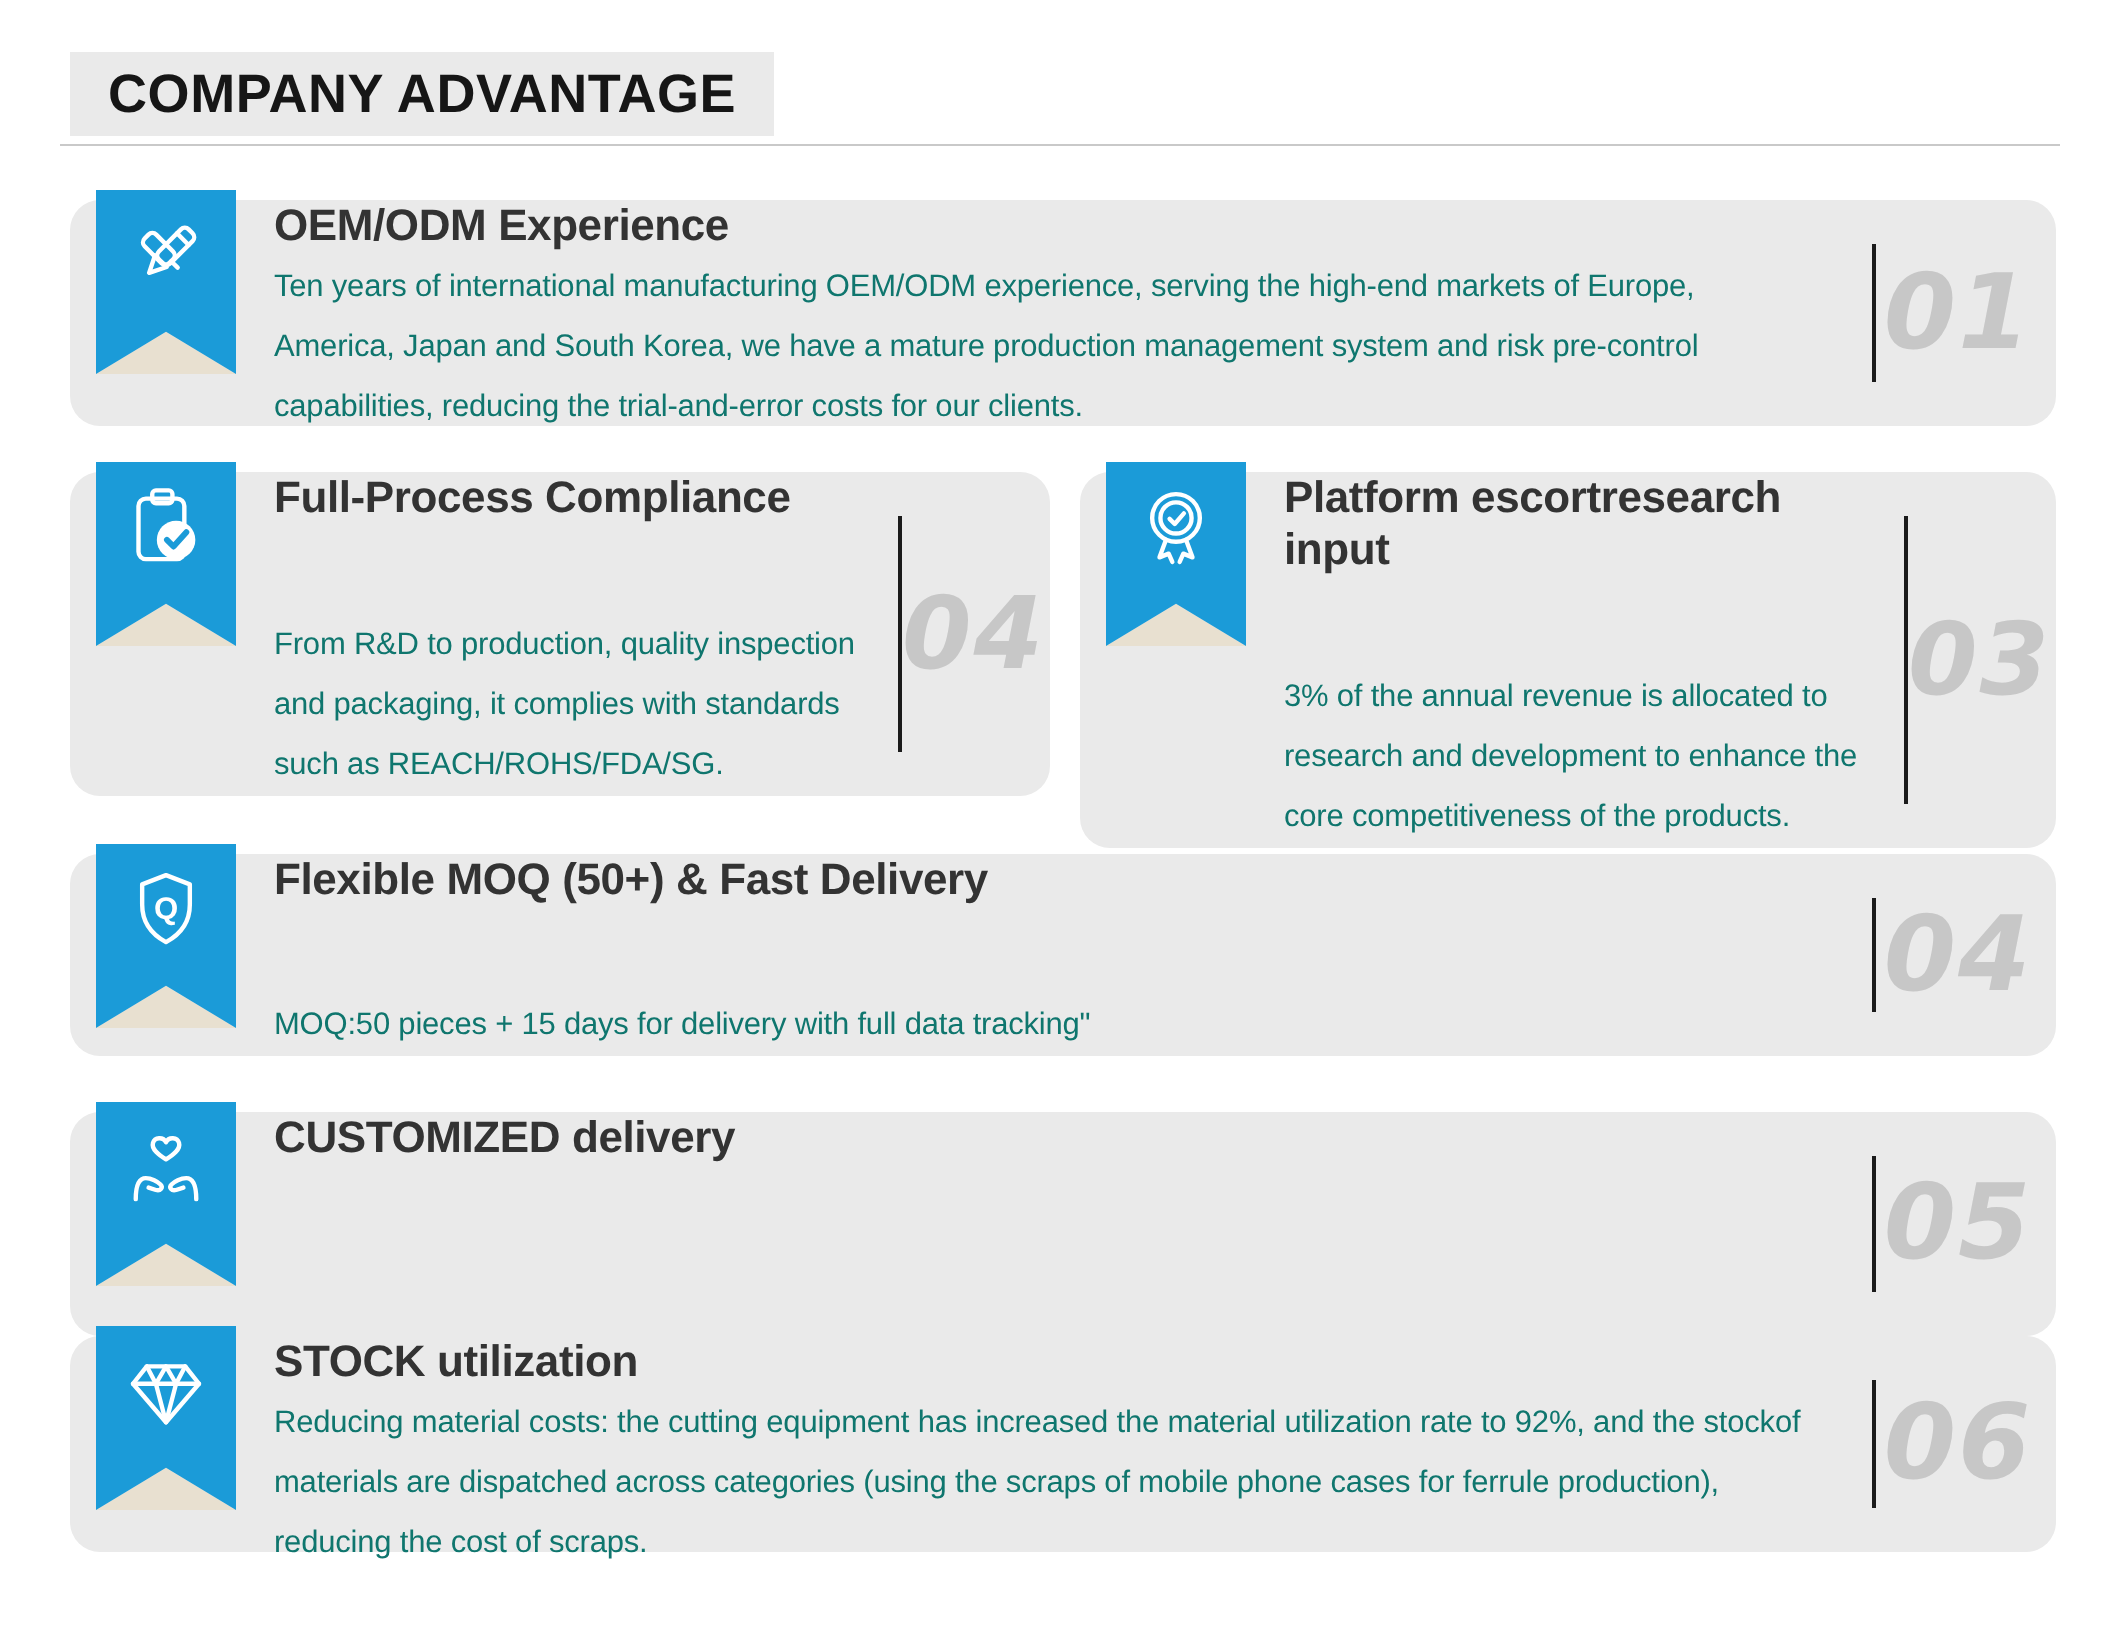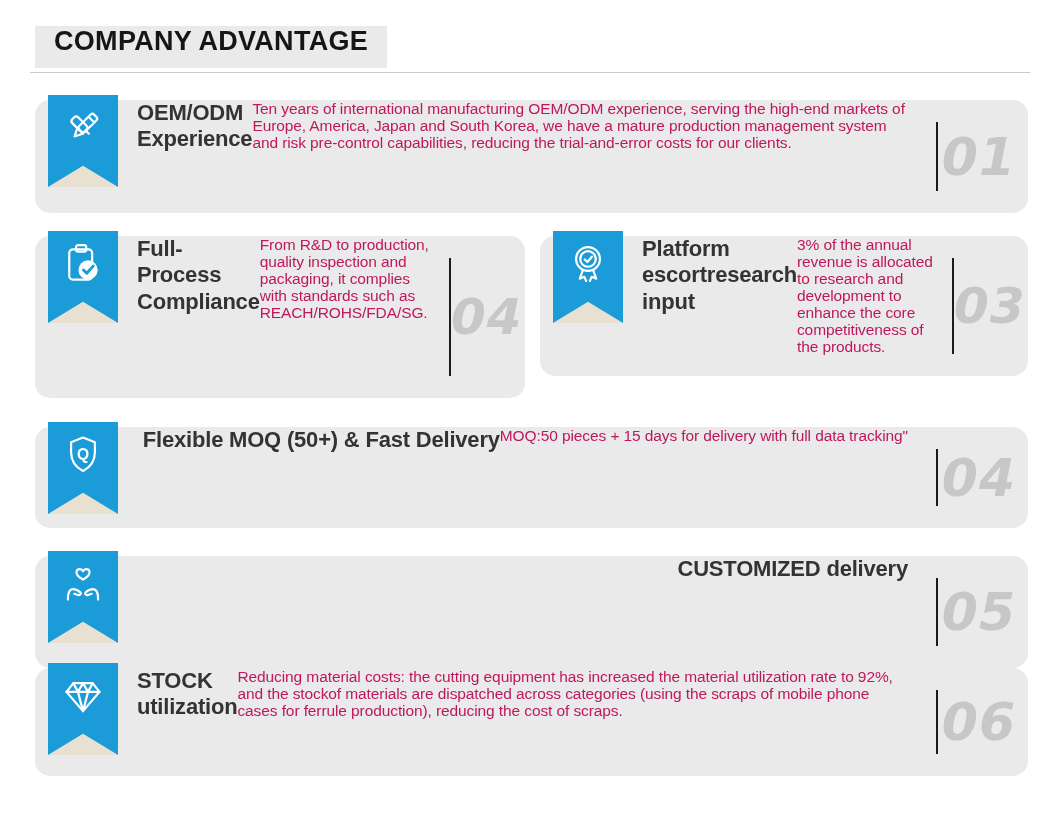--- a/index.html
+++ b/index.html
@@ -2,53 +2,53 @@
 <html><head>
 <meta charset="utf-8">
 <style>
   * { margin:0; padding:0; box-sizing:border-box; }
   html,body { width:1060px; height:821px; background:#ffffff;
     font-family:"Liberation Sans", sans-serif; overflow:hidden; }
   .page { position:relative; width:1060px; height:821px; background:#fff; }
 
   
   .header-box { position:absolute; left:35px; top:26px; width:352px; height:42px;
-    background:#EAEAEA; display:flex; padding-left:19px; }
+    background:#EAEAEA; display:flex; align-items:center; padding-left:19px; }
   .header-box h1 { font-size:27px; font-weight:600; color:#161616; letter-spacing:.3px; }
   .rule { position:absolute; left:30px; top:72px; width:1000px; height:1px; background:#c9c9c9; }
 
   
   .card { position:absolute; background:#EAEAEA; border-radius:15px; }
   .c1 { left:35px; top:100px;  width:993px; height:113px; }
   .c2 { left:35px; top:236px;  width:490px; height:162px; }
-  .c3 { left:540px; top:236px; width:488px; height:140px; }
+  .c3 { left:540px; top:236px; width:488px; height:188px; }
   .c4 { left:35px; top:427px;  width:993px; height:101px; }
   .c5 { left:35px; top:556px;  width:993px; height:112px; }
   .c6 { left:35px; top:668px;  width:993px; height:108px; }
 
   
   .ribbon { position:absolute; left:13px; top:-5px; width:70px; height:92px; }
   .ribbon-shadow { position:absolute; inset:0; background:#E8E0D0;
     clip-path:polygon(0 100%, 50% 77%, 100% 100%); }
   .ribbon-body { position:absolute; inset:0; background:#1B9BD8;
     clip-path:polygon(0 0, 100% 0, 100% 100%, 50% 77%, 0 100%);
     filter:drop-shadow(3px 2px 2px rgba(0,0,0,.18)); }
   .icon { position:absolute; left:13px; top:11px; width:44px; height:44px; }
   .icon * { stroke:#fff; stroke-width:2.4; fill:none; stroke-linecap:round; stroke-linejoin:round; }
   .icon .solid { fill:#fff; stroke:none; }
   .icon .blue-stroke { stroke:#1B9BD8; stroke-width:3.2; }
   .icon text { stroke:none; fill:#fff; font-family:"Liberation Sans",sans-serif; }
 
   
   .content { position:absolute; left:102px; top:0; bottom:0; right:120px;
-    display:flex; flex-direction:row; justify-content:flex-end; }
+    display:flex; flex-direction:column; justify-content:space-between; }
   .half .content { right:90px; }
   .content h2 { font-size:22px; line-height:1.2; font-weight:700; color:#333;
     margin-bottom:3px; letter-spacing:-.2px; }
-  .content p { font-size:15.5px; line-height:17px; color:#be185d; letter-spacing:-.1px; }
+  .content p { font-size:15.5px; line-height:30px; color:#0f766e; letter-spacing:-.1px; }
 
   
   .numwrap { position:absolute; right:8px; top:22px; bottom:22px;
     display:flex; align-items:center; }
   .vline { width:2px; align-self:stretch; background:#1b1b1b; }
   .num { width:82px; text-align:center; font-family:"DejaVu Sans",sans-serif;
     font-weight:800; font-size:52px; color:#C7C7C7; letter-spacing:1px;font-style:italic; }
   .half .num { width:66px; font-size:50px; }
 </style>
 </head>

